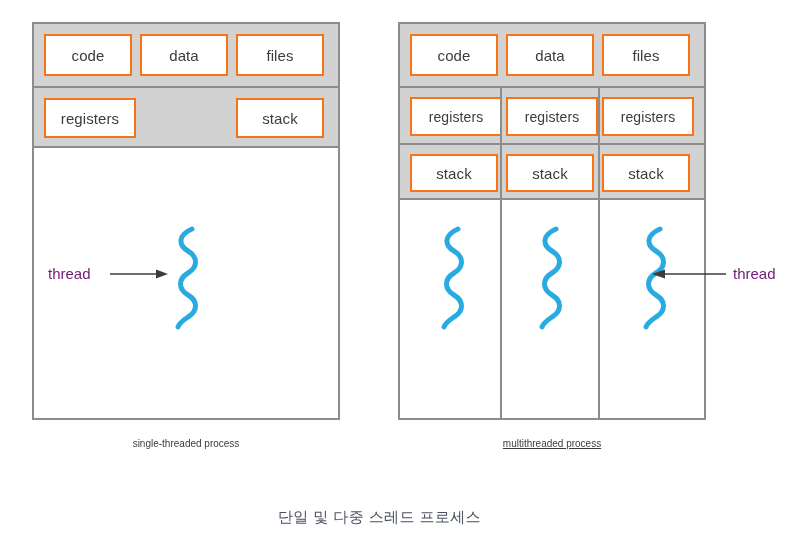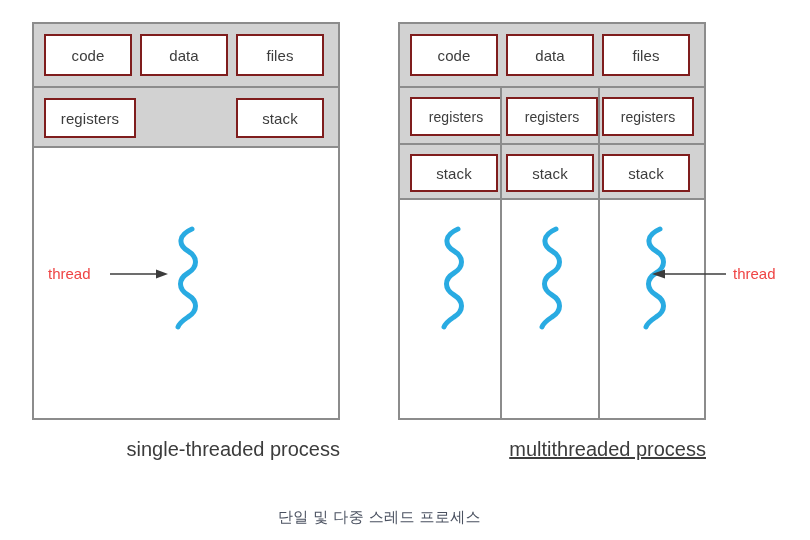--- a/index.html
+++ b/index.html
@@ -44,21 +44,21 @@
     border-bottom: 2px solid #8c8c8c;
     left: 0;
     width: 100%;
   }
 
   
   .cell {
     position: absolute;
     box-sizing: border-box;
     background: #ffffff;
-    border: 2px solid #7f1d1d;
+    border: 2px solid #f97316;
     display: flex;
     align-items: center;
     justify-content: center;
     font-size: 15px;
     color: #3c3c3c;
     letter-spacing: 0.1px;
     white-space: nowrap;
   }
 
   
@@ -71,33 +71,33 @@
   
   .squiggle {
     position: absolute;
     pointer-events: none;
   }
 
   
   .annot-label {
     position: absolute;
     font-size: 15px;
-    color: #ef4444;
+    color: #701a75;
     white-space: nowrap;
   }
   .annot-arrow {
     position: absolute;
   }
 
   
   .caption {
     position: absolute;
-    font-size: 20px;
+    font-size: 10px;
     color: #3c3c3c;
-    text-align: right;
+    text-align: center;
     white-space: nowrap;
   }
   #figure-caption {
     position: absolute;
     width: 759px;
     left: 0;
     top: 508px;
     text-align: center;
     font-size: 15px;
     color: #4a5160;

